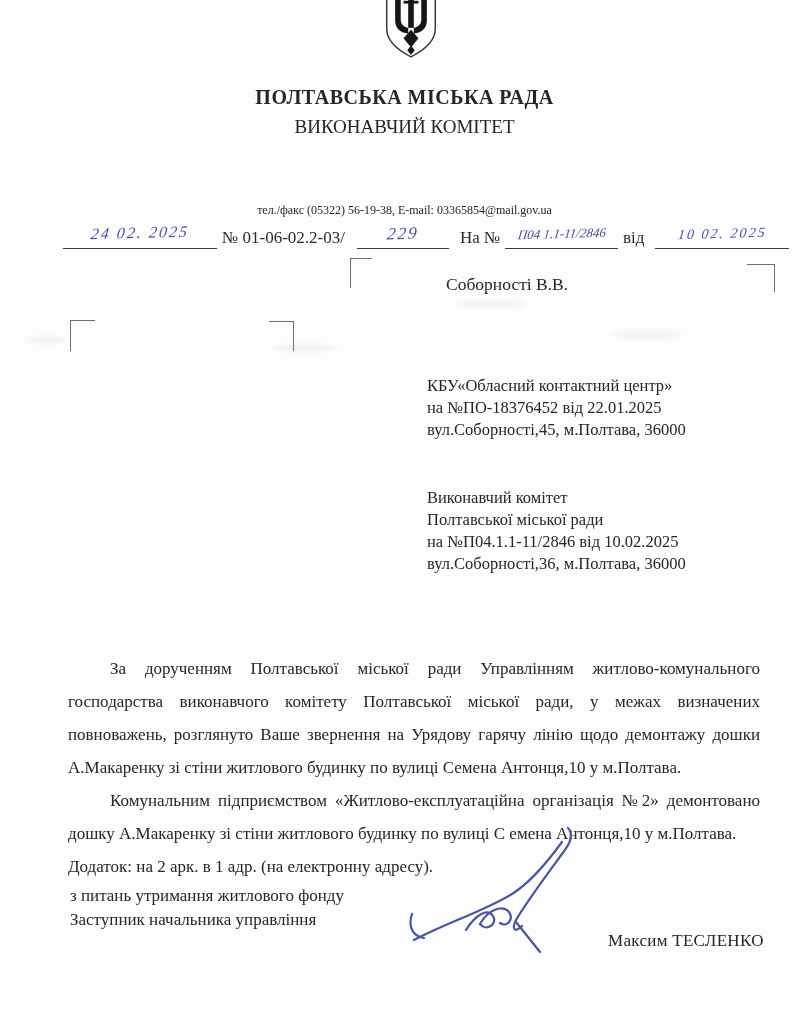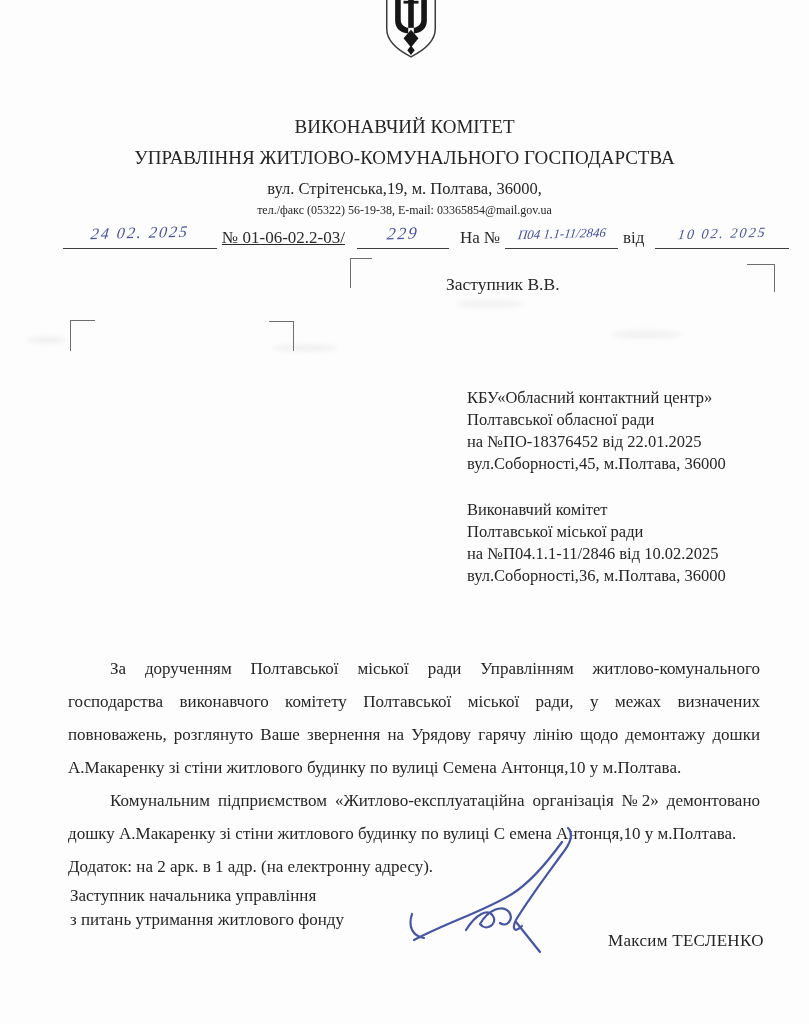--- a/index.html
+++ b/index.html
@@ -21,21 +21,21 @@
   .hw{
     display:inline-block;color:#46529e;
     font-family:"Liberation Serif",serif;font-style:italic;
     letter-spacing:2px;transform:skewX(-8deg) rotate(-1.5deg);
   }
   .uline{border-bottom:1.6px solid #3e3e3e;text-align:center;}
   .cmark{border-color:#6e6e6e;border-style:solid;border-width:0;}
   .cmark.tl{border-top-width:1.5px;border-left-width:1.5px;}
   .cmark.tr{border-top-width:1.5px;border-right-width:1.5px;}
   .addressee{left:446px;top:274px;font-size:17.5px;}
-  .recip{left:467px;font-size:16.5px;line-height:22px;margin-top:12px;}
+  .recip{left:427px;font-size:16.5px;line-height:22px;}
   .recip div{white-space:nowrap;}
   .body-text{left:68px;top:652px;width:692px;font-size:17px;line-height:33px;text-align:justify;}
   .body-text p{margin:0;text-indent:42px;}
   .body-text p.noindent{text-indent:0;}
   .sig-title{left:70px;top:884px;font-size:17px;line-height:24px;}
   .sig-name{left:608px;top:903px;font-size:17px;letter-spacing:.3px;margin-top:28px;}
   .sig-svg{left:408px;top:818px;}
   .artifact{background:#9a9a9a;opacity:.10;border-radius:50%;filter:blur(2px);}
 </style>
 </head>
@@ -50,78 +50,76 @@
         <path d="M13,-2 h6 v30 c0,5 3,8 8,9 v6 c-9,-1 -14,-6 -14,-14 z"></path>
         <path d="M47,-2 h-6 v30 c0,5 -3,8 -8,9 v6 c9,-1 14,-6 14,-14 z"></path>
         <path d="M27,-2 h6 v39 h-6 z"></path>
         <path d="M22,8 h16 v3 h-16 z"></path>
         <path d="M30,39 l8,9 -8,10 -8,-10 z"></path>
         <path d="M30,56 l4,5 -4,5 -4,-5 z"></path>
       </g>
     </svg>
   </div>
 
+  <div class="abs center org1">ПОЛТАВСЬКА МІСЬКА РАДА</div>
   <div class="abs center org2">ВИКОНАВЧИЙ КОМІТЕТ</div>
-  <div class="abs center org3">УПРАВЛІННЯ ЖИТЛОВО-КОМУНАЛЬНОГО ГОСПОДАРСТВА</div>
-  <div class="abs center addr">вул. Стрітенська,19, м. Полтава, 36000,</div>
   <div class="abs center tel">тел./факс  (05322) 56-19-38, E-mail: 03365854@mail.gov.ua</div>
 
   <div class="refline">
     <span class="abs uline" style="left:63px;top:224px;width:154px;height:24px;">
       <span class="hw" style="font-size:16px;">24 02. 2025</span>
     </span>
-    <span class="abs printed" style="left:222px;top:228px;text-decoration:underline;">№ 01-06-02.2-03/</span>
+    <span class="abs printed" style="left:222px;top:228px;">№ 01-06-02.2-03/</span>
     <span class="abs uline" style="left:357px;top:224px;width:92px;height:24px;">
       <span class="hw" style="font-size:17px;">229</span>
     </span>
     <span class="abs printed" style="left:460px;top:228px;">На №</span>
     <span class="abs uline" style="left:505px;top:224px;width:113px;height:24px;">
       <span class="hw" style="font-size:13px;letter-spacing:0;">П04 1.1-11/2846</span>
     </span>
     <span class="abs printed" style="left:623px;top:228px;">від</span>
     <span class="abs uline" style="left:655px;top:224px;width:134px;height:24px;">
       <span class="hw" style="font-size:14px;">10 02. 2025</span>
     </span>
   </div>
 
   <div class="abs cmark tl" style="left:350px;top:258px;width:21px;height:29px;"></div>
   <div class="abs cmark tr" style="left:747px;top:264px;width:27px;height:27px;"></div>
   <div class="abs cmark tl" style="left:70px;top:320px;width:24px;height:30px;"></div>
   <div class="abs cmark tr" style="left:269px;top:321px;width:24px;height:29px;"></div>
 
-  <div class="abs addressee">Заступник В.В.</div>
+  <div class="abs addressee">Соборності В.В.</div>
 
   <div class="abs artifact" style="left:455px;top:300px;width:70px;height:8px;"></div>
   <div class="abs artifact" style="left:612px;top:330px;width:70px;height:9px;"></div>
   <div class="abs artifact" style="left:272px;top:344px;width:66px;height:8px;"></div>
   <div class="abs artifact" style="left:26px;top:336px;width:40px;height:8px;"></div>
 
   <div class="abs recip" style="top:375px;">
     <div>КБУ«Обласний контактний центр»</div>
-    <div>Полтавської обласної ради</div>
     <div>на  №ПО-18376452 від 22.01.2025</div>
     <div>вул.Соборності,45, м.Полтава, 36000</div>
   </div>
 
   <div class="abs recip" style="top:487px;">
     <div>Виконавчий комітет</div>
     <div>Полтавської міської ради</div>
     <div>на №П04.1.1-11/2846 від 10.02.2025</div>
     <div>вул.Соборності,36, м.Полтава, 36000</div>
   </div>
 
   <div class="abs body-text">
     <p>За дорученням Полтавської міської ради Управлінням житлово-комунального господарства виконавчого комітету Полтавської міської ради, у межах визначених повноважень, розглянуто Ваше звернення на Урядову гарячу лінію щодо демонтажу дошки А.Макаренку зі стіни житлового будинку по вулиці Семена Антонця,10 у м.Полтава.</p>
     <p>Комунальним підприємством «Житлово-експлуатаційна організація №2» демонтовано дошку А.Макаренку зі стіни житлового будинку по вулиці С емена Антонця,10 у м.Полтава.</p>
     <p class="noindent">Додаток: на 2 арк. в 1 адр. (на електронну адресу).</p>
   </div>
 
   <div class="abs sig-title">
+    <div>з питань утримання житлового фонду</div>
     <div>Заступник начальника управління</div>
-    <div>з питань утримання житлового фонду</div>
   </div>
 
   <div class="abs sig-svg">
     <svg width="190" height="140" viewBox="0 0 190 140" xmlns="http://www.w3.org/2000/svg" fill="none" stroke="#4656a3" stroke-width="2.2" stroke-linecap="round">
       <path d="M160,10 C166,16 162,26 154,36 C138,58 120,82 108,102 C104,110 106,116 114,108"></path>
       <path d="M6,122 C40,104 74,94 104,76 C120,66 138,46 154,24"></path>
       <path d="M58,112 C68,96 80,90 85,98 C90,106 78,114 72,106 C80,92 94,86 101,94 C106,101 99,110 92,105"></path>
       <path d="M108,104 C116,114 124,124 132,134"></path>
       <path d="M4,96 C0,108 4,118 16,120"></path>
     </svg>

